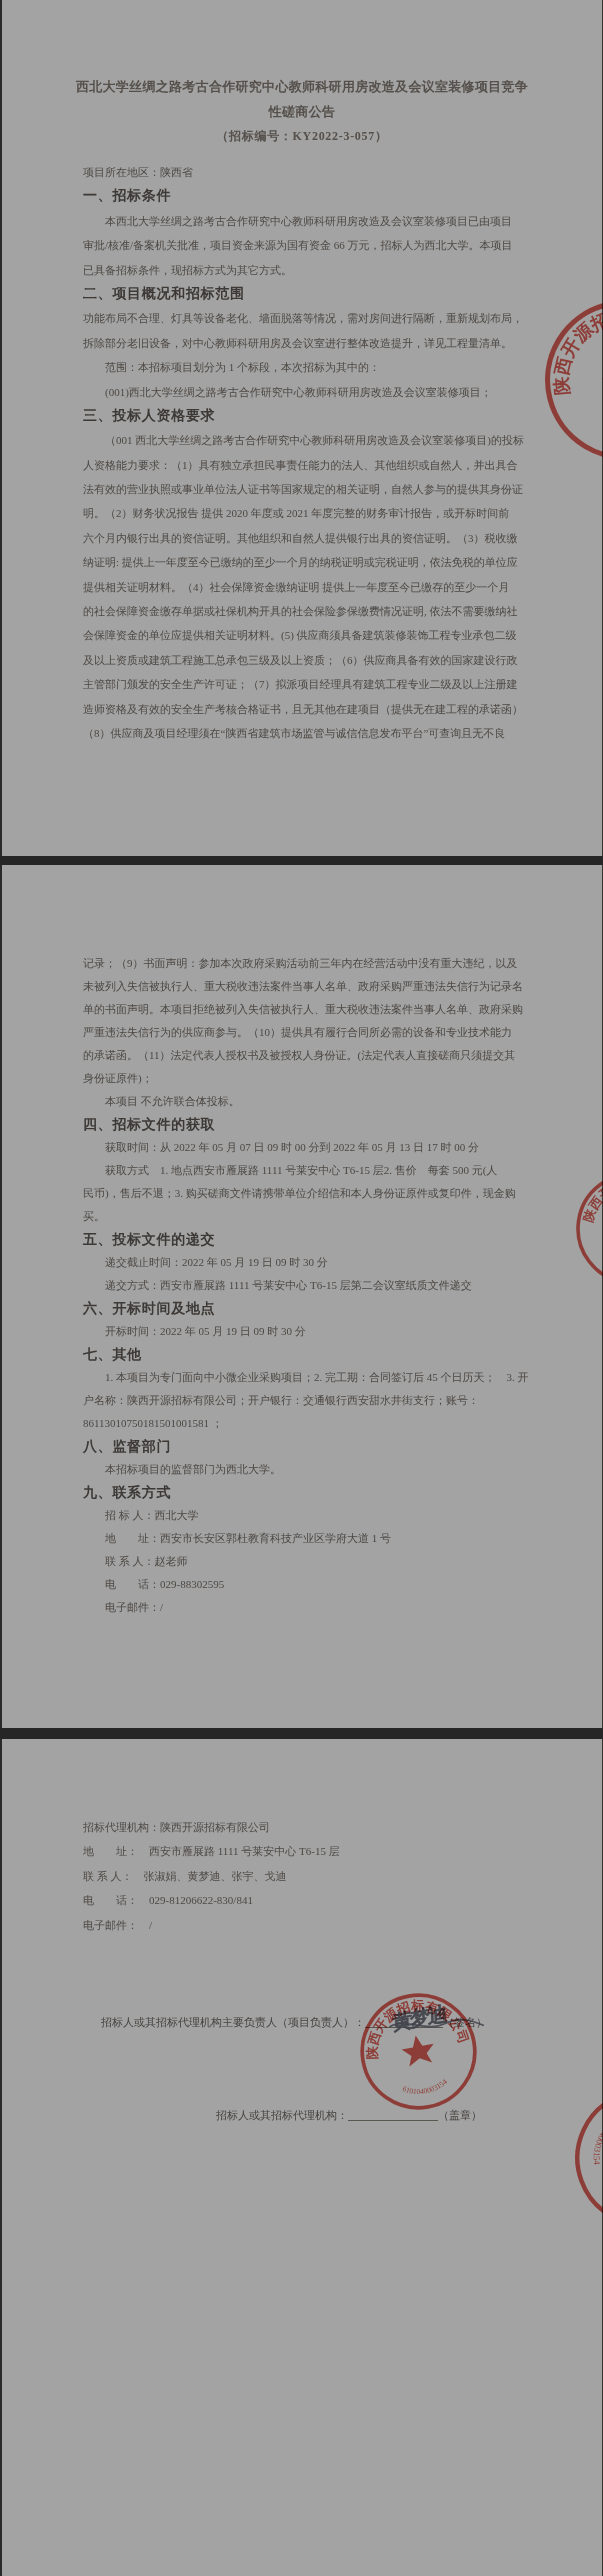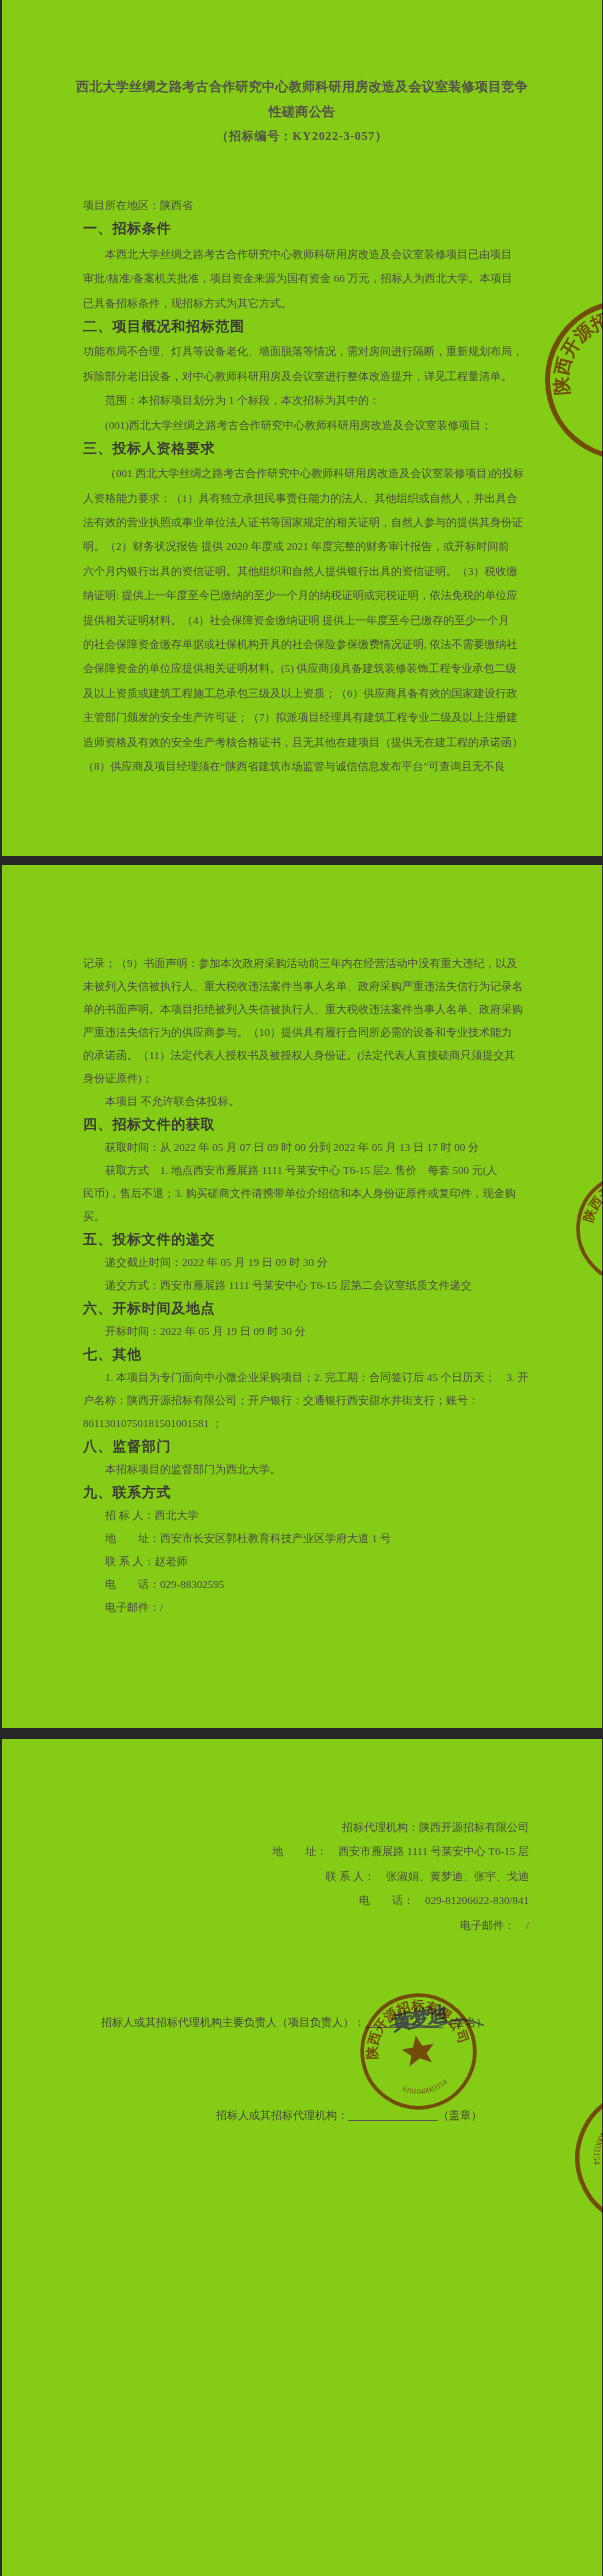--- a/index.html
+++ b/index.html
@@ -1,36 +1,36 @@
 <!DOCTYPE html>
 <html style="font-size:10.6px"><head>
 <meta charset="utf-8">
 <style>
   html,body{margin:0;padding:0;background:#ffffff;}
-  .scan{position:relative;width:604px;height:2576px;background:#84cc16;overflow:hidden;
+  .scan{position:relative;width:604px;height:2576px;background:#a3a3a3;overflow:hidden;
         font-family:"Liberation Serif","DejaVu Serif",serif;color:#4c4844;}
   
   .edge-v{position:absolute;top:0;bottom:0;width:2px;background:#2a2a28;}
   .edge-left{left:0;}
   .edge-right{right:0;background:#35352f;}
   .band{position:absolute;left:0;width:604px;background:#262626;}
   .band1{top:856px;height:9.2px;}
   .band2{top:1728px;height:10.6px;}
 
   
   .title-block{position:absolute;top:74px;left:0;width:604px;text-align:center;}
   .title-block div{height:25px;line-height:25px;white-space:nowrap;}
   .t-main{font-size:13px;font-weight:600;color:#55504b;letter-spacing:0.3px;}
   .t-no{font-size:12px;font-weight:600;color:#55504b;letter-spacing:0.7px;}
 
   
   .textcol{position:absolute;left:83px;width:446px;}
-  .p1{top:193px;}  .p1 .line{height:24.4px;line-height:24.4px;}
+  .p1{top:160px;}  .p1 .line{height:24.4px;line-height:24.4px;}
   .p2{top:952px;} .p2 .line{height:23px;line-height:23px;}
-  .p3{top:1815px;} .p3 .line{height:24.4px;line-height:24.4px;text-align:right;}
+  .p3{top:1815px;} .p3 .line{height:24.4px;line-height:24.4px;}
   .line{white-space:nowrap;font-size:11px;color:#4c4844;}
   .line.h{font-size:14px;font-weight:700;color:#3c3936;letter-spacing:0.7px;}
   .line.indent{padding-left:22px;}
 
   
   .sigrow{position:absolute;white-space:nowrap;font-size:11px;color:#45423f;height:24.4px;line-height:24.4px;}
   .sigrow1{top:2010px;left:101px;}
   .sigrow2{top:2059px;left:216px;margin-top:44px;}
   .blankline{display:inline-block;vertical-align:-2px;border-bottom:1px solid #5a5650;height:13.2px;}
   .bl1{width:78px;} .bl2{width:90px;}

